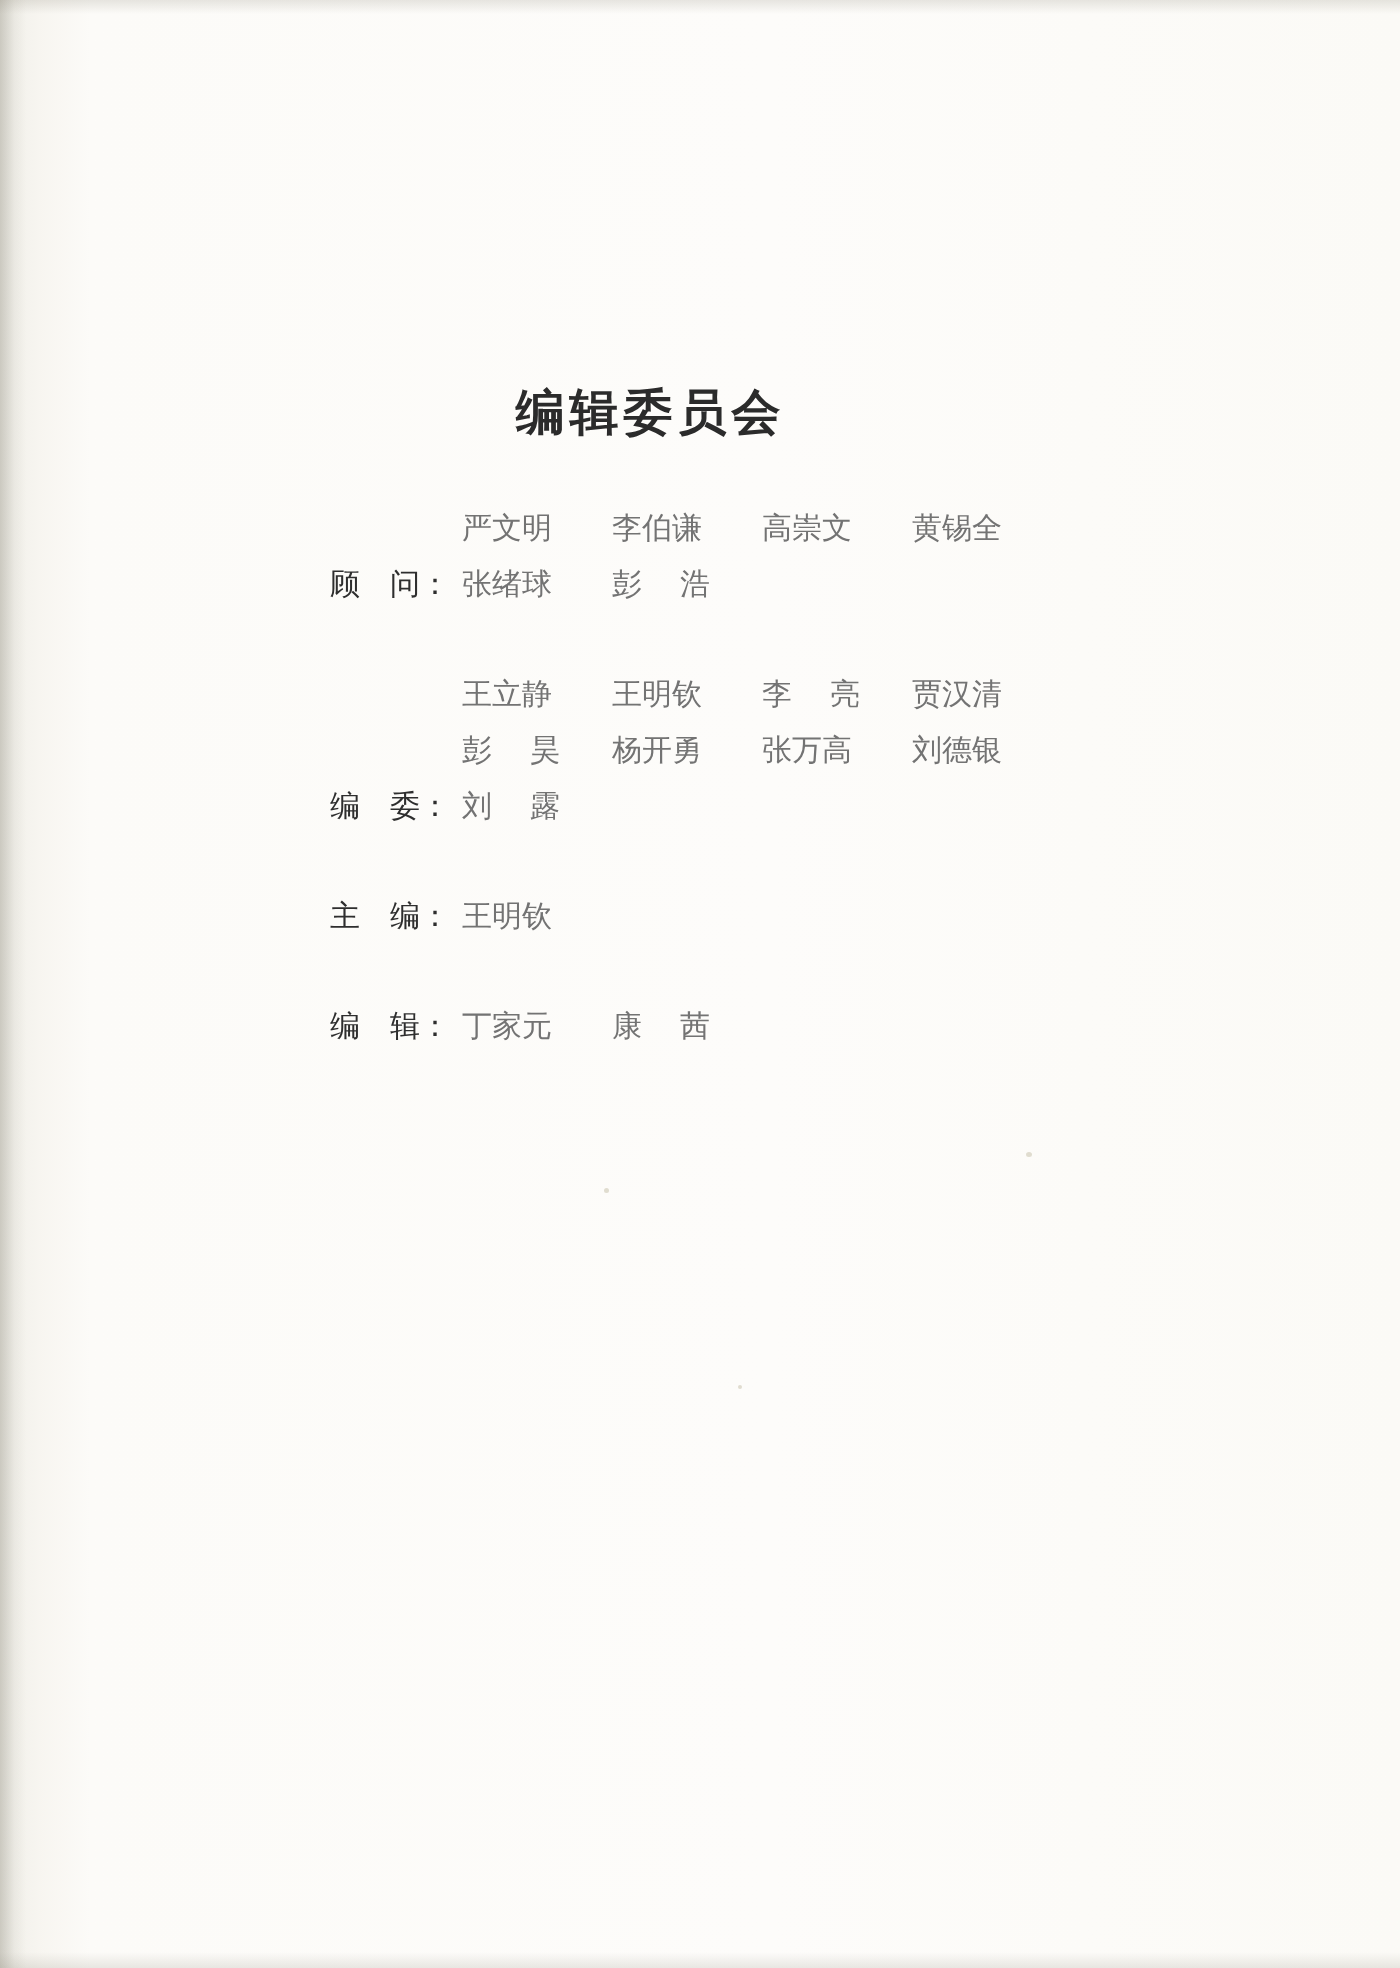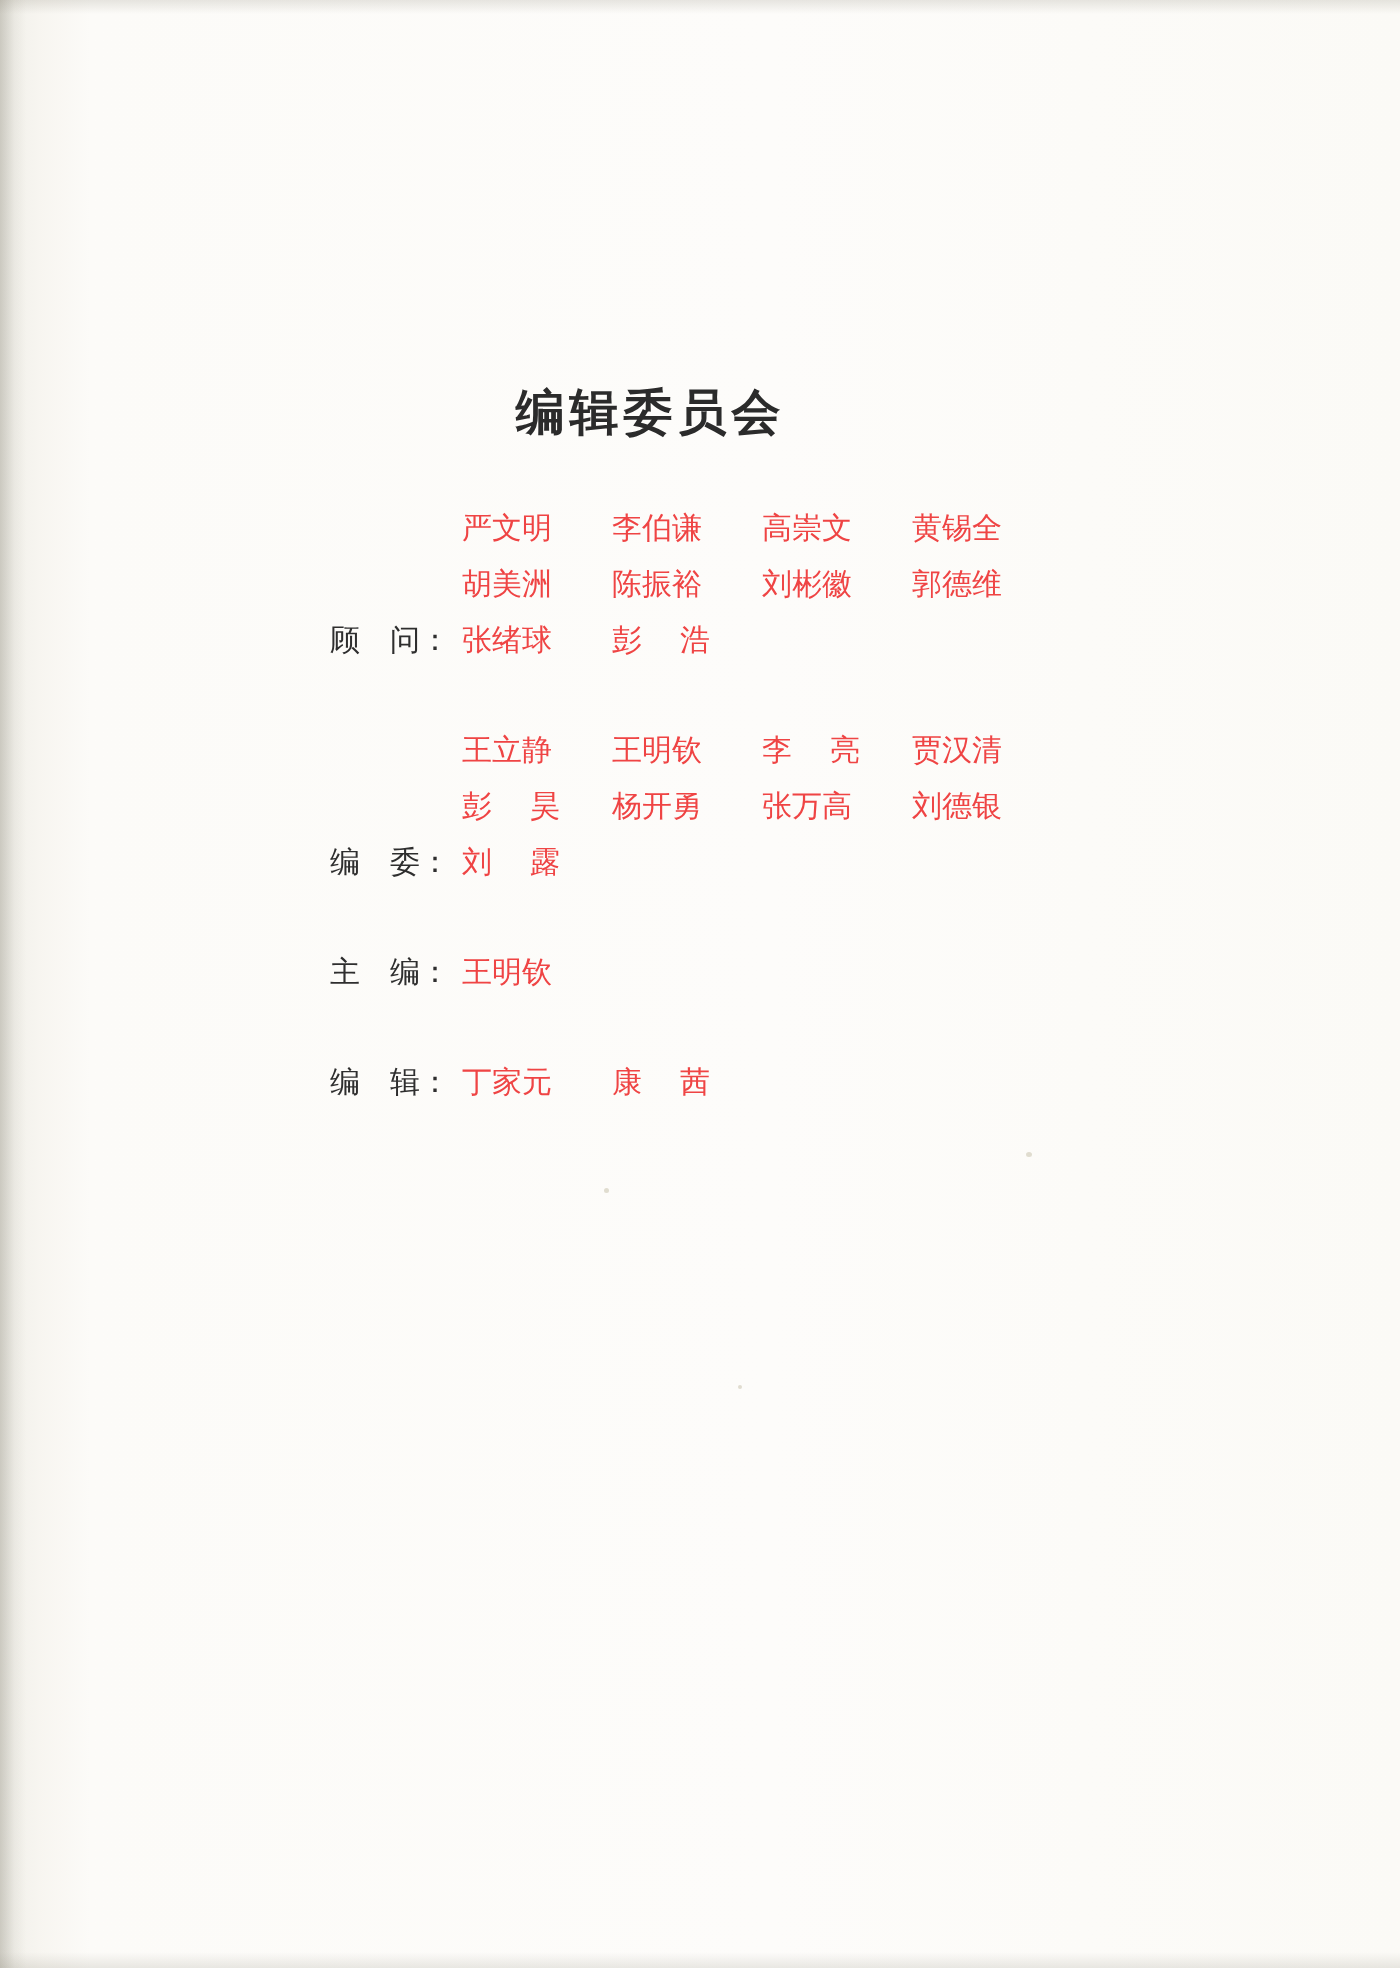--- a/index.html
+++ b/index.html
@@ -90,21 +90,21 @@
     flex: 1 1 auto;
   }
   .name-row {
     display: flex;
     line-height: 56px;
     height: 56px;
   }
   .name {
     width: 150px;
     font-size: 30px;
-    color: #ef4444;
+    color: #737373;
     display: flex;
     justify-content: space-between;
     box-sizing: border-box;
     padding-right: 28px;
     white-space: nowrap;
   }
   .name > span { display: inline-block; }
 
   .speck {
     position: absolute;
@@ -132,26 +132,20 @@
         <div class="section">
           <div class="section-label">顾　问：</div>
           <div class="section-rows">
             <div class="name-row">
               <div class="name">严文明</div>
               <div class="name">李伯谦</div>
               <div class="name">高崇文</div>
               <div class="name">黄锡全</div>
             </div>
             <div class="name-row">
-              <div class="name">胡美洲</div>
-              <div class="name">陈振裕</div>
-              <div class="name">刘彬徽</div>
-              <div class="name">郭德维</div>
-            </div>
-            <div class="name-row">
               <div class="name">张绪球</div>
               <div class="name" style="padding-right: 52px;">
                 <span>彭</span>
                 <span>浩</span>
               </div>
             </div>
           </div>
         </div>
         <div class="section">
           <div class="section-label">编　委：</div>

